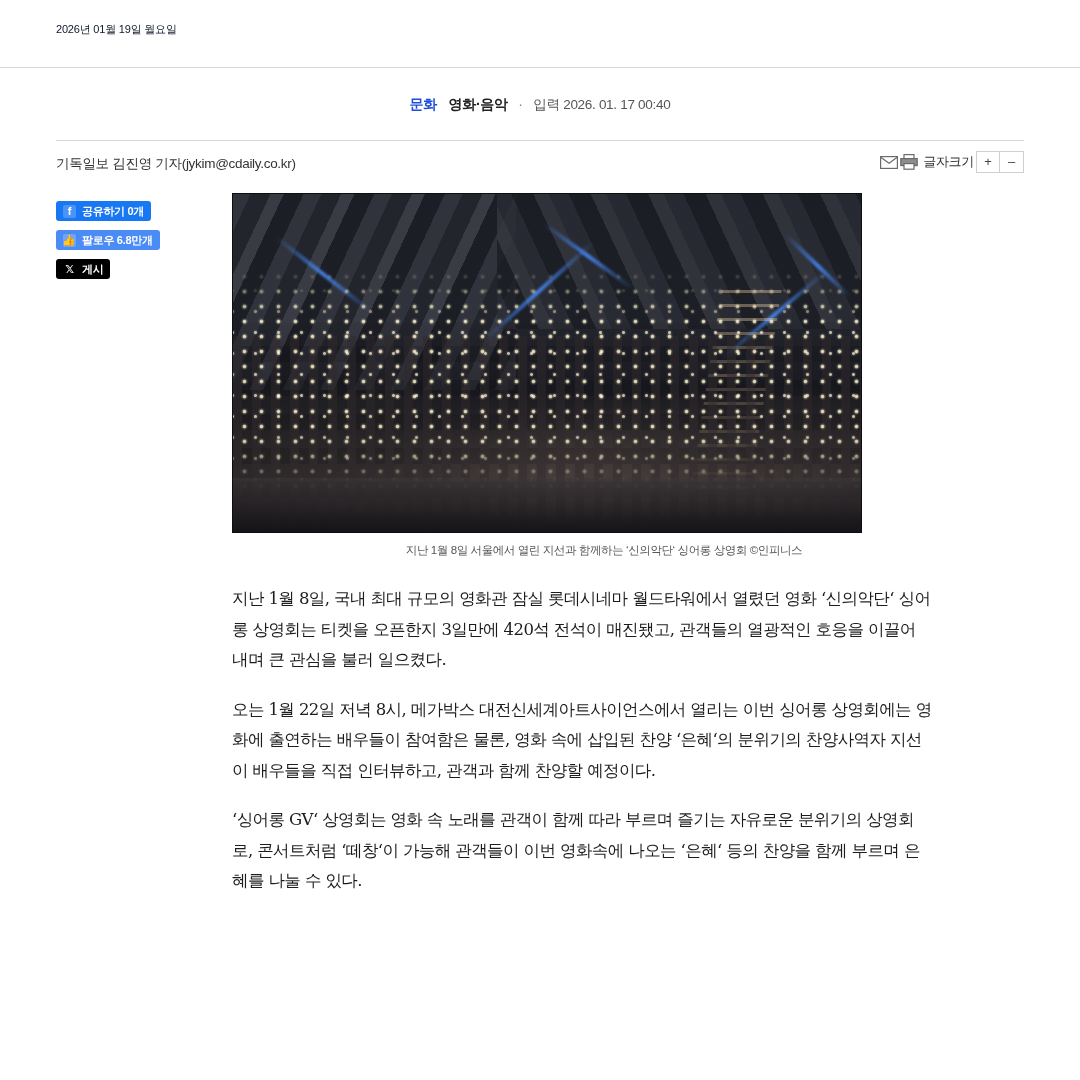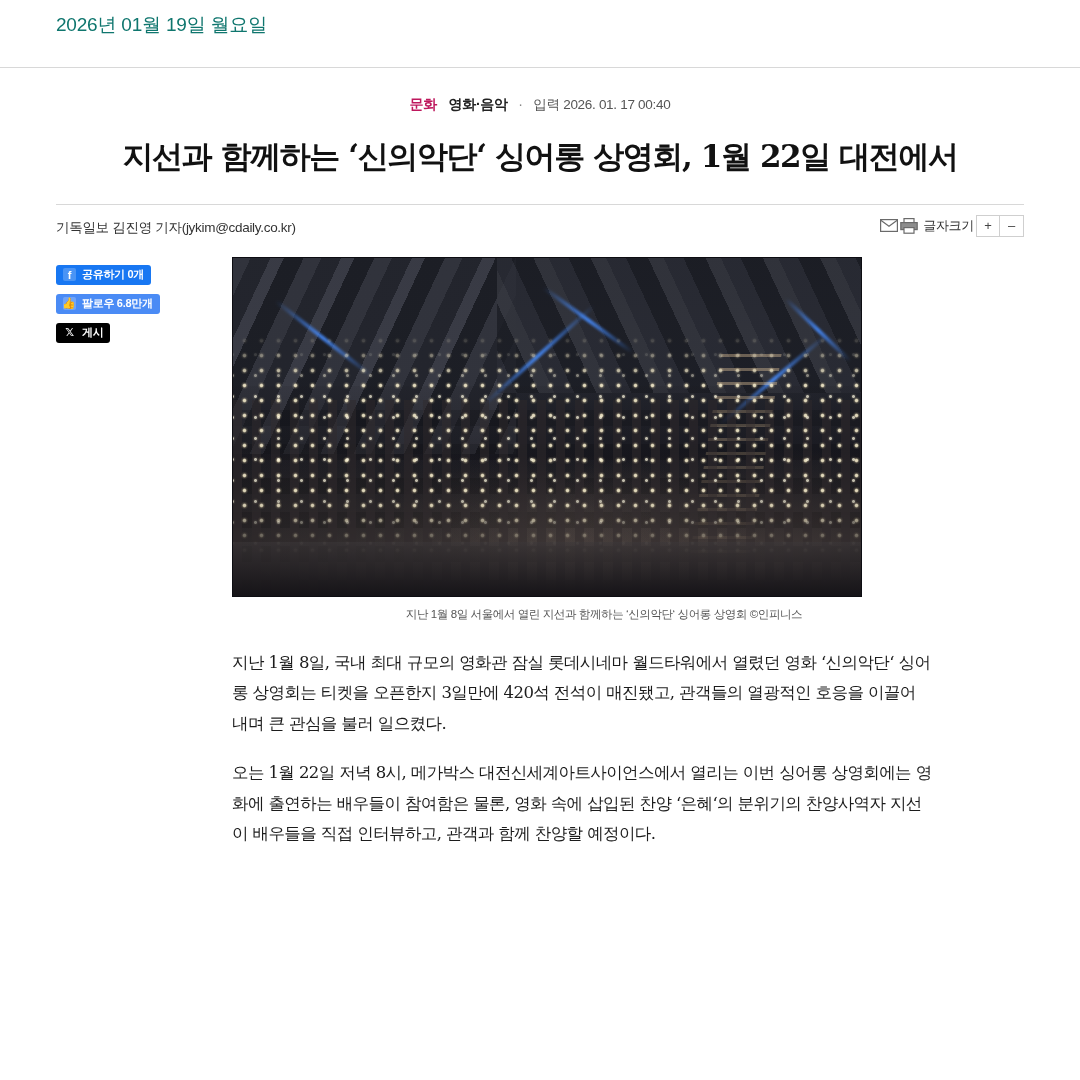--- a/index.html
+++ b/index.html
@@ -14,23 +14,23 @@
 
   
   .masthead {
     position: relative;
     height: 68px;
     border-bottom: 1px solid #d8d8d8;
   }
   .masthead-date {
     position: absolute;
     left: 56px;
-    top: 12px;
-    font-size: 19px;
-    color: #0f766e;
+    top: 22px;
+    font-size: 11px;
+    color: #0f172a;
     letter-spacing: -0.2px;
   }
   .masthead-logo {
     position: absolute;
     left: 0; right: 0;
     top: 12px;
     text-align: center;
     font-family: "DejaVu Serif", "Liberation Serif", serif;
     font-size: 33px;
     font-weight: 700;
@@ -43,21 +43,21 @@
     padding: 0 56px;
   }
   .kicker {
     margin-top: 28px;
     text-align: center;
     font-size: 14px;
     letter-spacing: -0.3px;
     color: #444;
   }
   .kicker .cat {
-    color: #be185d;
+    color: #1d4ed8;
     font-weight: 700;
     margin-right: 8px;
   }
   .kicker .sub {
     font-weight: 700;
     color: #222;
   }
   .kicker .dot { margin: 0 7px; color: #888; }
   .kicker .time { color: #555; font-size: 13.5px; }
 
@@ -278,21 +278,20 @@
 
 <div class="article">
 
   <div class="kicker">
     <span class="cat">문화</span>
     <span class="sub">영화·음악</span>
     <span class="dot">·</span>
     <span class="time">입력 2026. 01. 17 00:40</span>
   </div>
 
-  <h1 class="headline">지선과 함께하는 ‘신의악단‘ 싱어롱 상영회, 1월 22일 대전에서</h1>
 
   <div class="rule"></div>
 
   <div class="byline-row">
     <div class="byline">기독일보 김진영 기자(jykim@cdaily.co.kr)</div>
     <div class="tools">
       <span class="tool-icon">
         <svg width="18" height="13" viewBox="0 0 18 13" fill="none" stroke="#6a6a6a" stroke-width="1.2">
           <rect x="0.6" y="0.6" width="16.8" height="11.8"></rect>
           <path d="M0.8 1.2 L9 7.2 L17.2 1.2"></path>
@@ -346,16 +345,17 @@
         <div class="lights"></div>
         <div class="lights2"></div>
         <div class="floor"></div>
       </div>
       <figcaption class="caption">지난 1월 8일 서울에서 열린 지선과 함께하는 ‘신의악단‘ 싱어롱 상영회 ©인피니스</figcaption>
     </figure>
 
     <div class="prose">
       <p>지난 1월 8일, 국내 최대 규모의 영화관 잠실 롯데시네마 월드타워에서 열렸던 영화 ‘신의악단‘ 싱어롱 상영회는 티켓을 오픈한지 3일만에 420석 전석이 매진됐고, 관객들의 열광적인 호응을 이끌어 내며 큰 관심을 불러 일으켰다.</p>
       <p>오는 1월 22일 저녁 8시, 메가박스 대전신세계아트사이언스에서 열리는 이번 싱어롱 상영회에는 영화에 출연하는 배우들이 참여함은 물론, 영화 속에 삽입된 찬양 ‘은혜‘의 분위기의 찬양사역자 지선이 배우들을 직접 인터뷰하고, 관객과 함께 찬양할 예정이다.</p>
+      <p>‘싱어롱 GV‘ 상영회는 영화 속 노래를 관객이 함께 따라 부르며 즐기는 자유로운 분위기의 상영회로, 콘서트처럼 ‘떼창‘이 가능해 관객들이 이번 영화속에 나오는 ‘은혜‘ 등의 찬양을 함께 부르며 은혜를 나눌 수 있다.</p>
     </div>
 
   </div>
 </div>
 
 </body></html>

